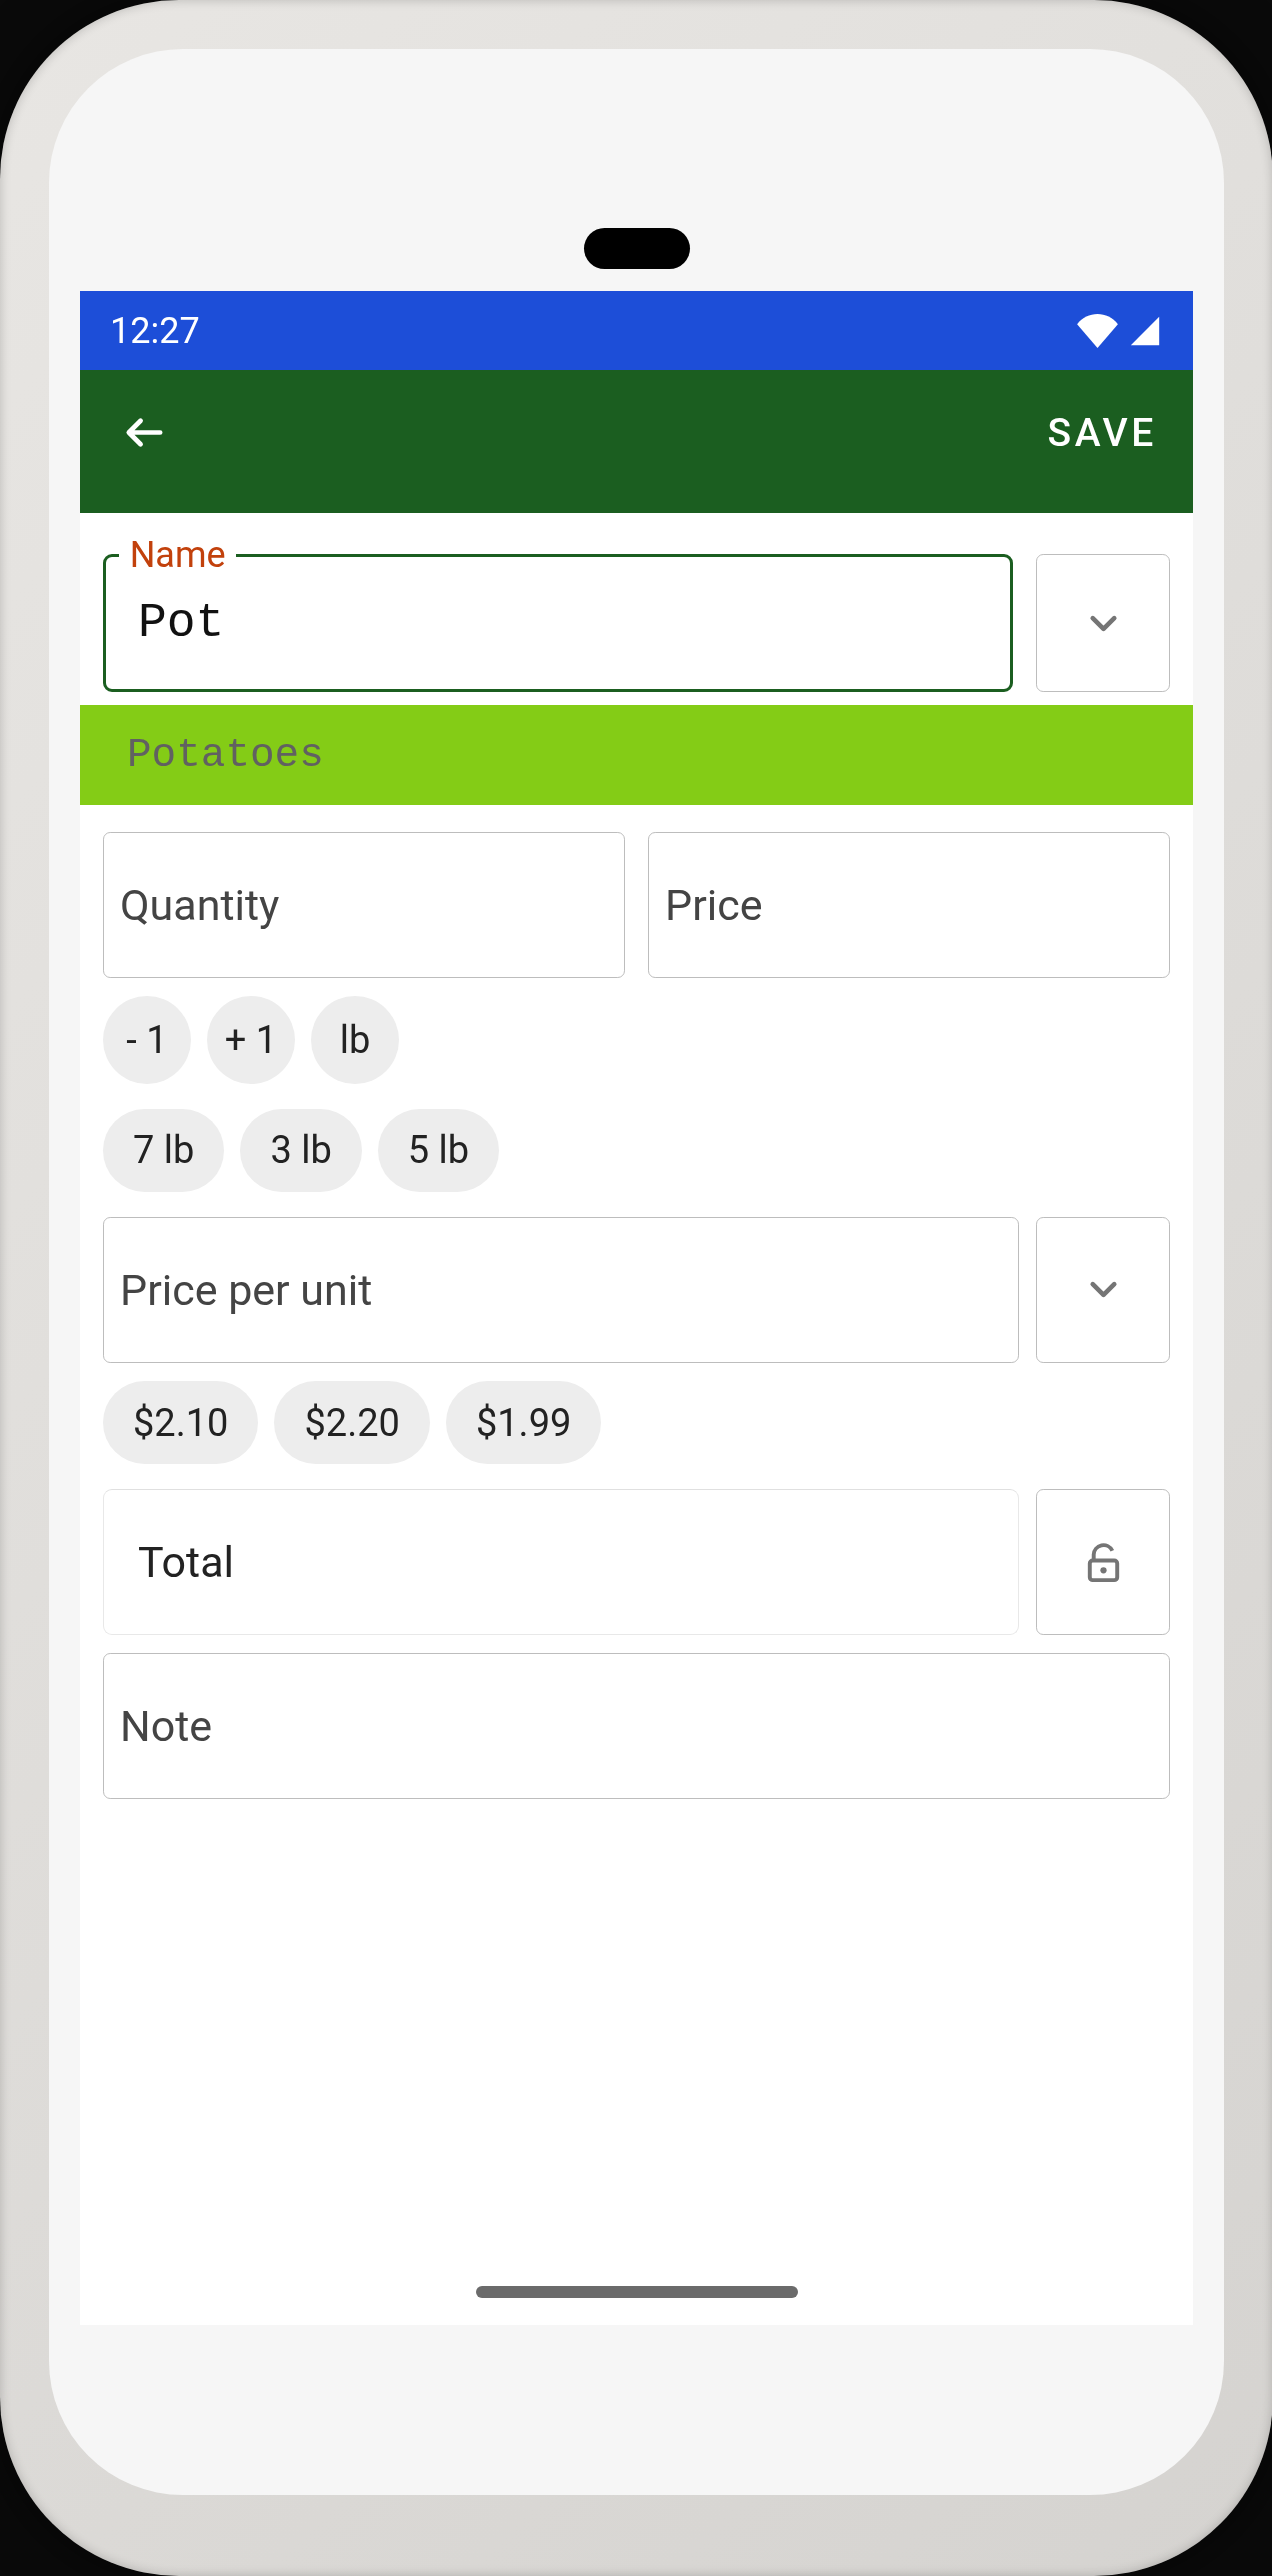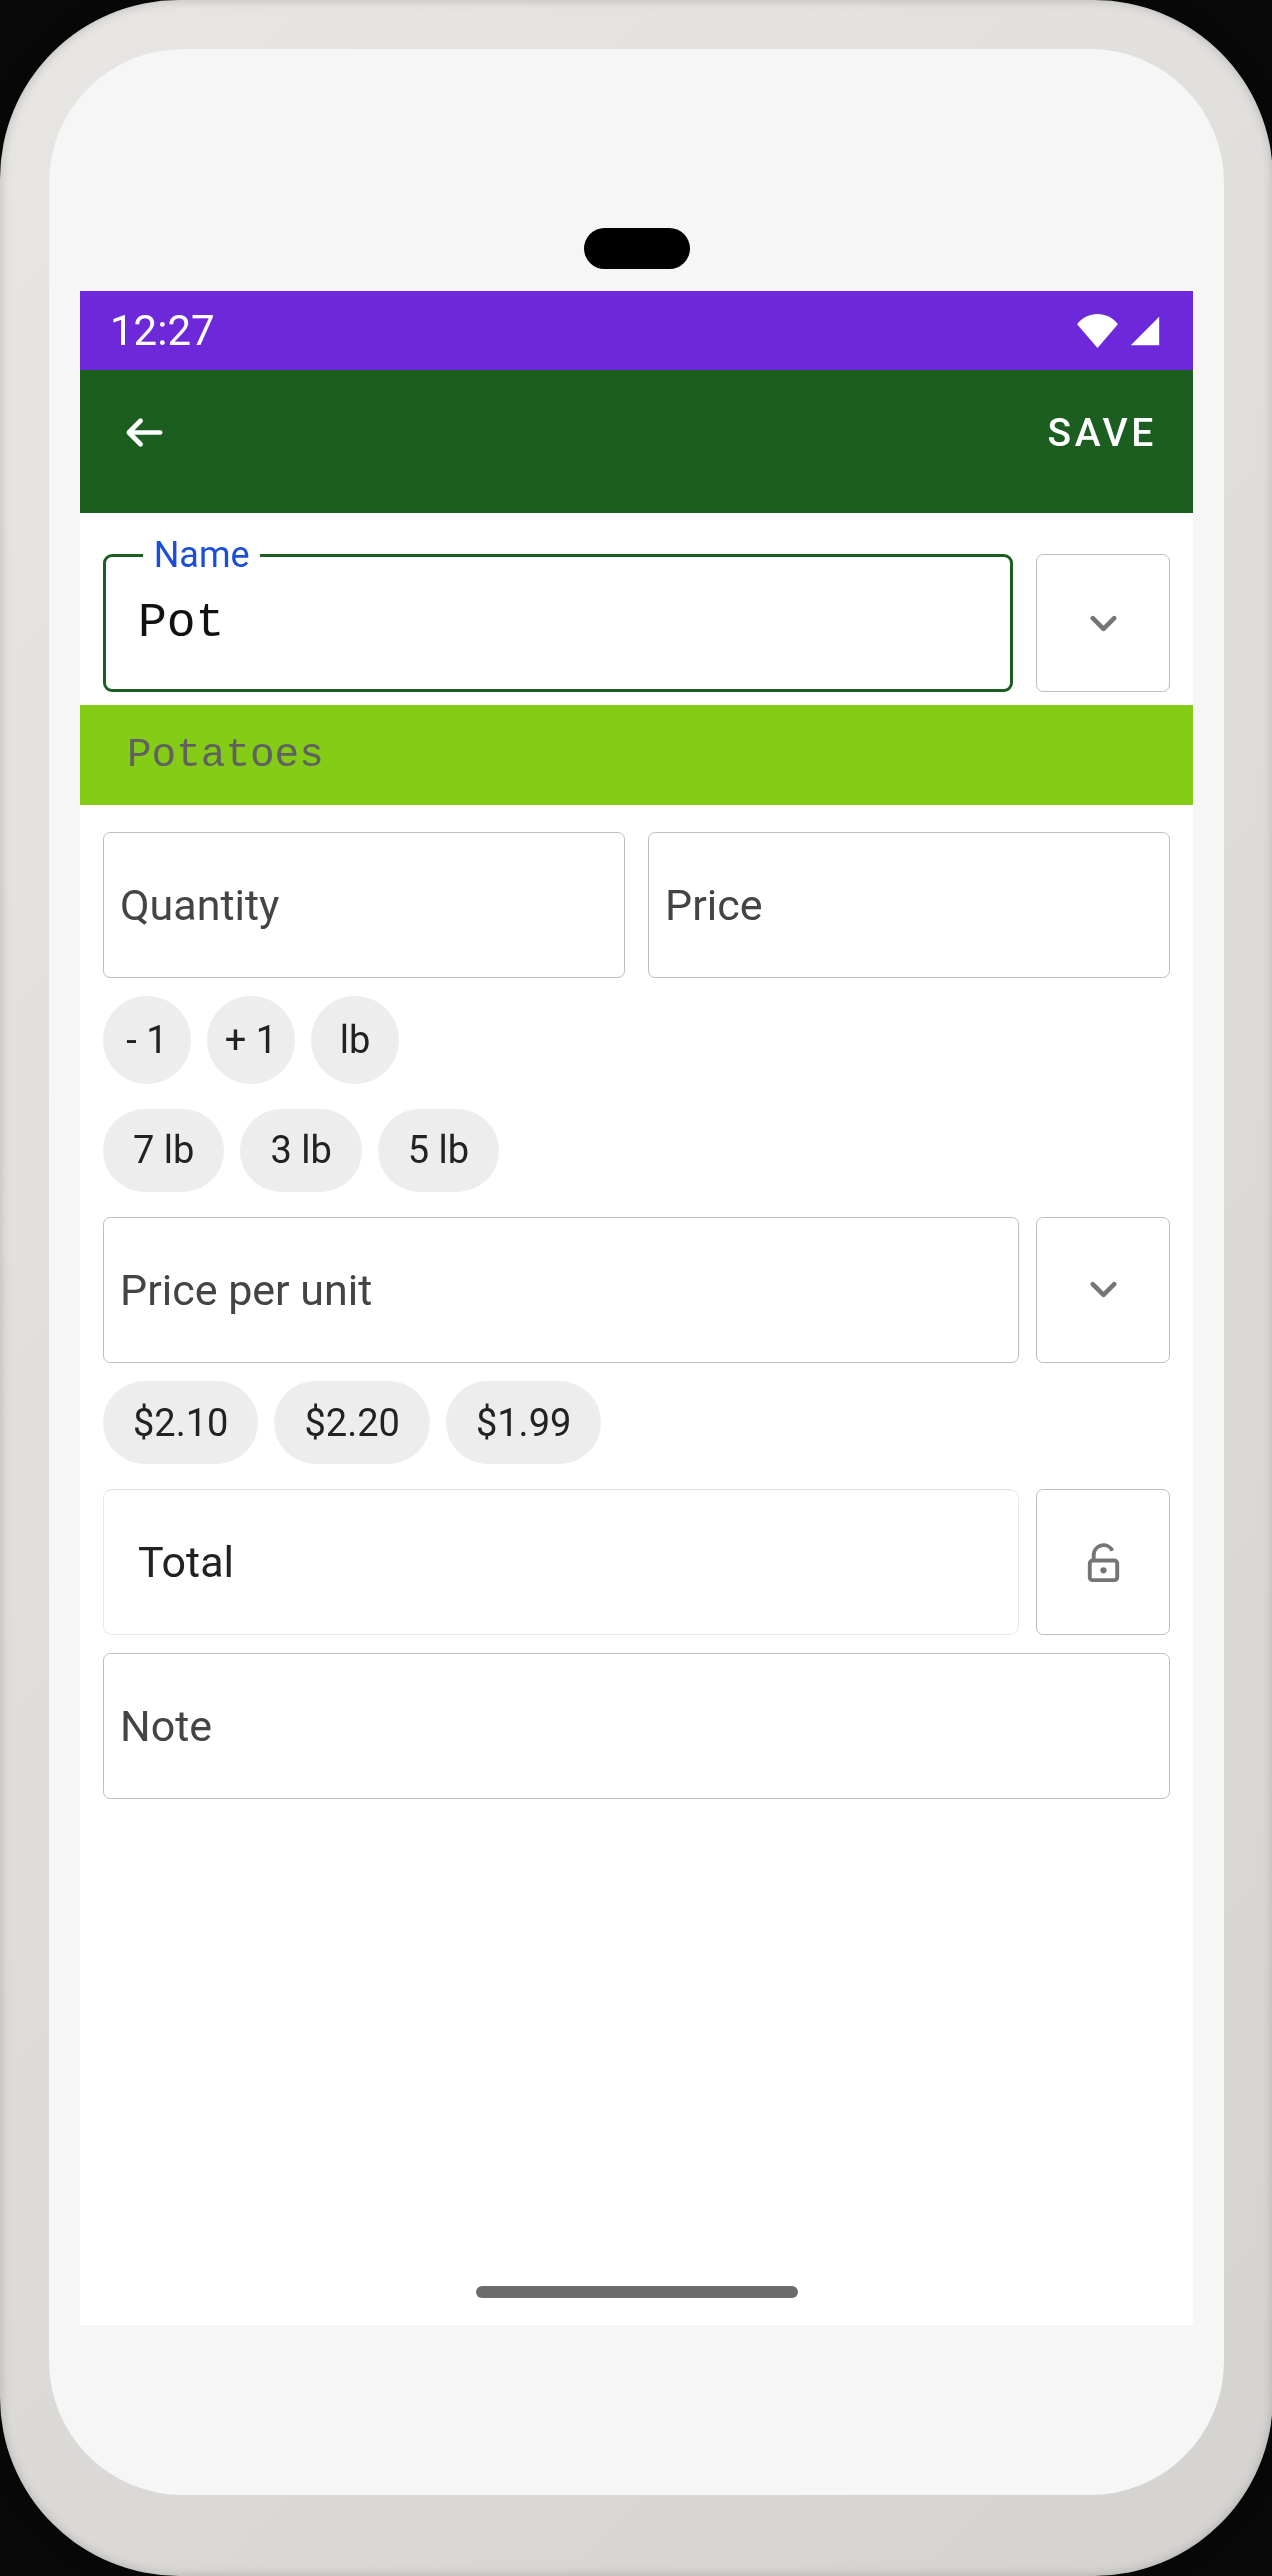--- a/index.html
+++ b/index.html
@@ -51,25 +51,25 @@
     overflow: hidden;
   }
   .nav-pill {
     position: absolute; bottom: 197px; left: 50%; transform: translateX(-50%);
     width: 322px; height: 12.5px; border-radius: 7.2px; background: #6b6b6b;
   }
 
   
   .status-bar {
     height: 79px;
-    background: #6d28d9;
+    background: #1d4ed8;
     color: #fff;
     display: flex; align-items: center; justify-content: space-between;
     padding: 0 30px;
-    font-size: 42px;
+    font-size: 36px;
   }
   .status-icons { display: flex; align-items: center; gap: 9px; }
   .status-icons svg { display:block; }
 
   
   .app-bar {
     height: 143px;
     background: #1b5e20;
     color: #fff;
     display: flex; align-items: center; justify-content: space-between;
@@ -79,23 +79,23 @@
   .save-btn {
     font-size: 39px; letter-spacing: 3.6px; font-weight: 500;
   }
 
   .content { padding: 16px 23px 0 23px; }
 
   
   .row { display:flex; gap: 23px; align-items: stretch; }
   .field-wrap { position: relative; flex: 1; }
   .field-label {
-    position: absolute; top: -19.7px; left: 40px;
+    position: absolute; top: -19.7px; left: 16px;
     background: #fff; padding: 0 10.7px;
-    font-size: 36px; color: #1d4ed8;
+    font-size: 36px; color: #c2410c;
   }
   .outlined {
     width: 100%;
     border: 3.6px solid #1b5e20;
     border-radius: 9px;
     padding: 39px 32px;
     font-size: 48px;
     color: #111;
     background: #fff;
     font-family: Liberation Mono, monospace;

